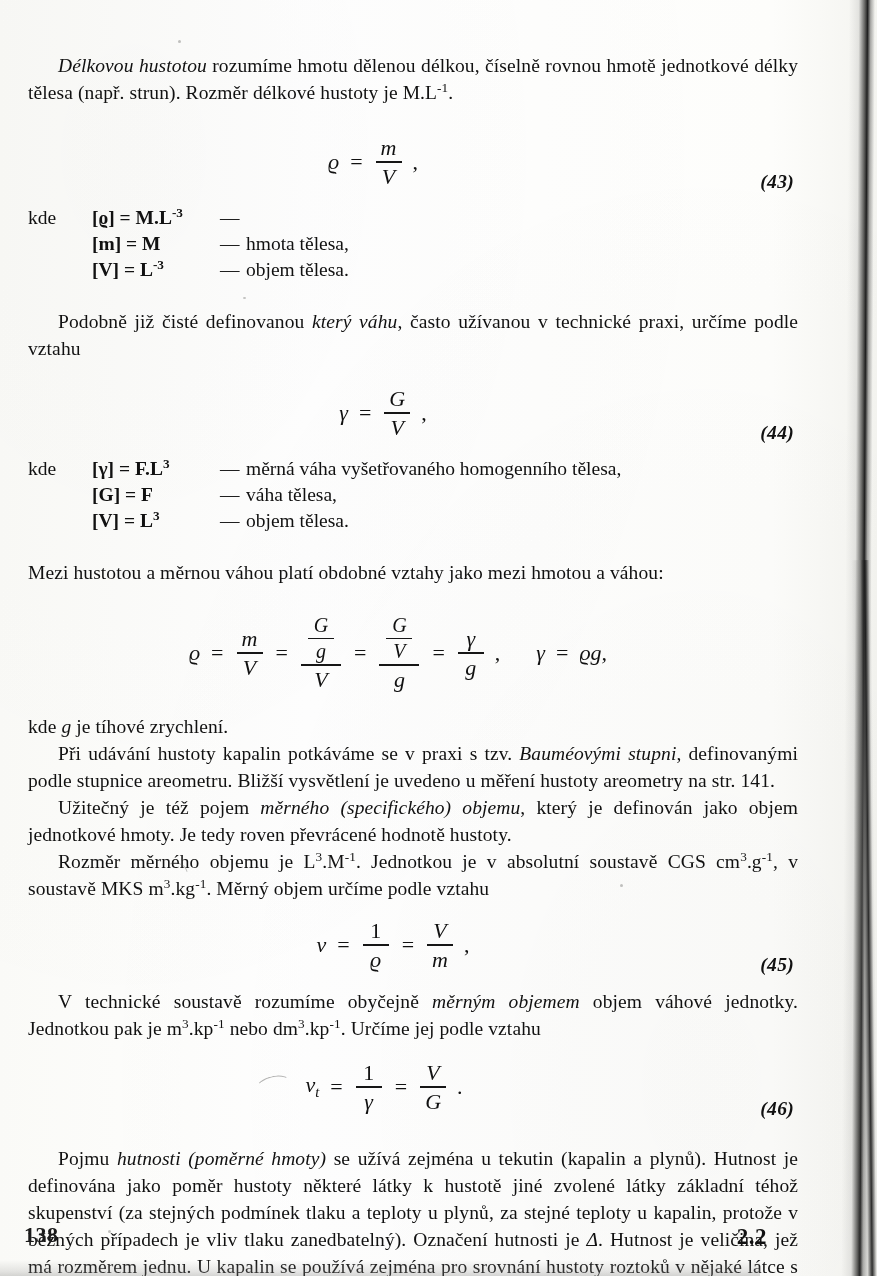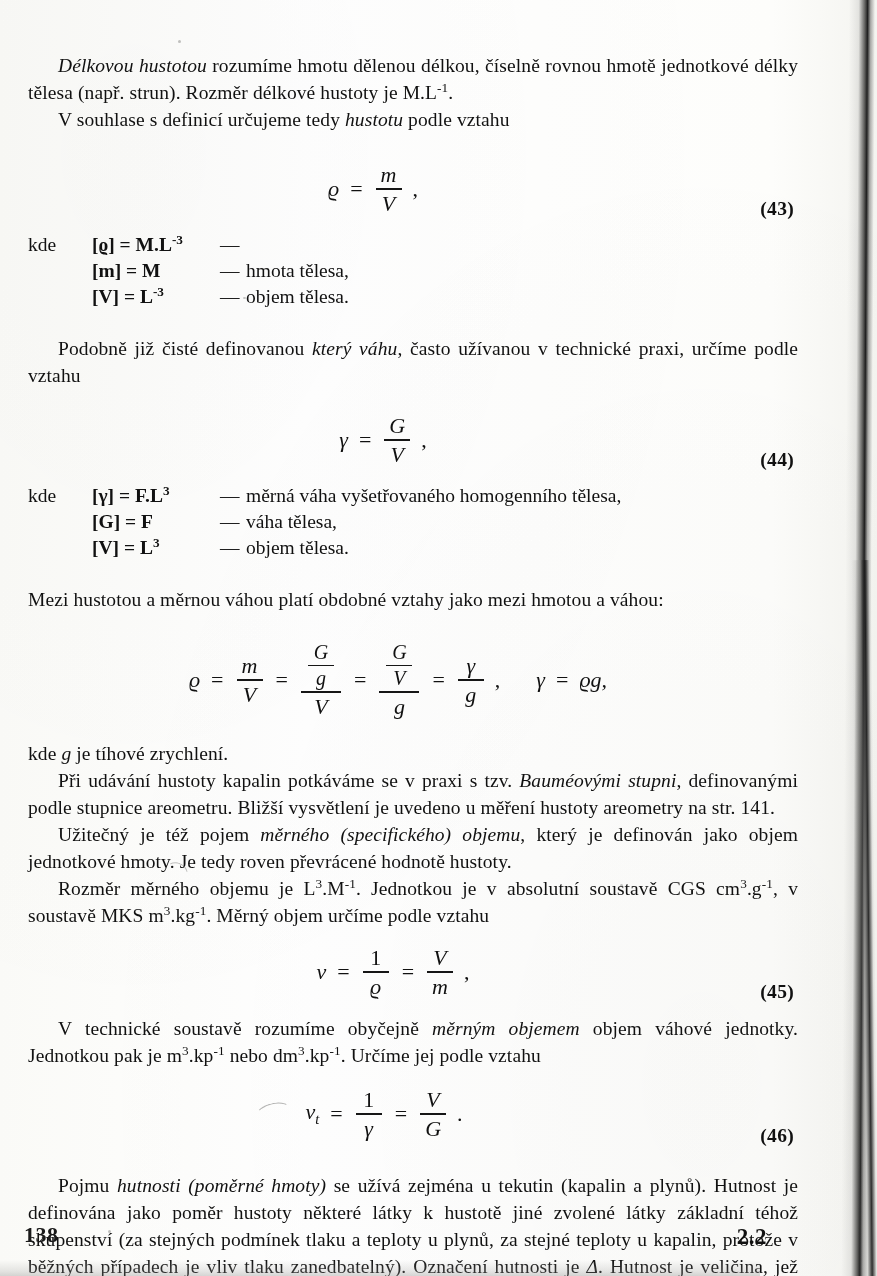--- a/index.html
+++ b/index.html
@@ -108,20 +108,21 @@
     align-items: center;
     gap: 9px;
   }
   .eq-num {
     position: absolute;
     right: 4px;
     bottom: 0;
     font-size: 19.5px;
     font-weight: bold;
     letter-spacing: 0.3px;
+    font-style: italic;
   }
   .frac {
     display: inline-flex;
     flex-direction: column;
     align-items: center;
     vertical-align: middle;
     line-height: 1.05;
     margin: 0 2px;
   }
   .frac > .num, .frac > .den {
@@ -185,21 +186,20 @@
 </head>
 <body>
 
 <div id="page">
   <div id="scan-tint"></div>
 
   <div id="content">
 
     <p class="body-text indent"><i>Délkovou hustotou</i><span> rozumíme hmotu dělenou délkou, číselně rovnou hmotě jednotkové délky tělesa (např. strun). Rozměr délkové hustoty je M.L</span><sup>-1</sup><span>.</span></p>
 
-    <p class="body-text indent"><span>V souhlase s definicí určujeme tedy </span><i>hustotu</i><span> podle vztahu</span></p>
 
     <div class="gap-l"></div>
     <div class="gap-s"></div>
 
     <div class="eq-row" style="height:62px;">
       <div class="eq-inner" style="margin-left:-80px;">
         <span class="var">ϱ</span>
         <span class="op">=</span>
         <span class="frac">
           <span class="num">m</span>

